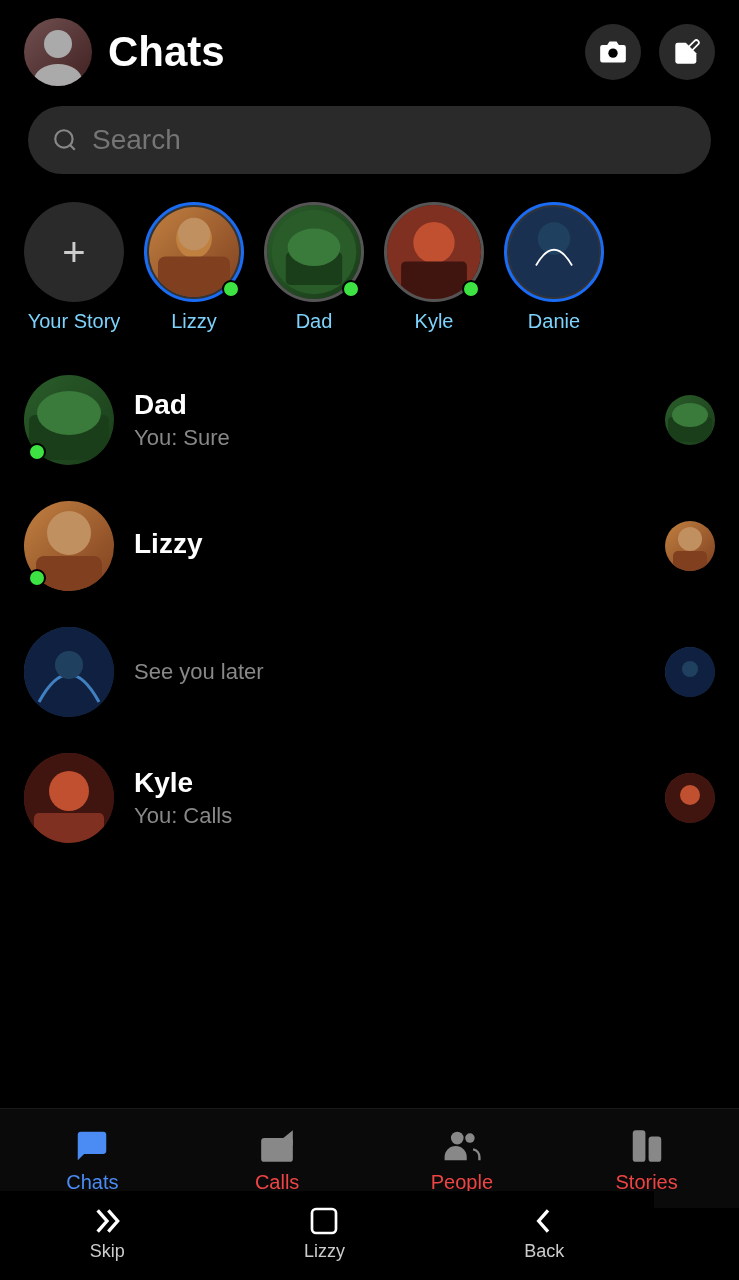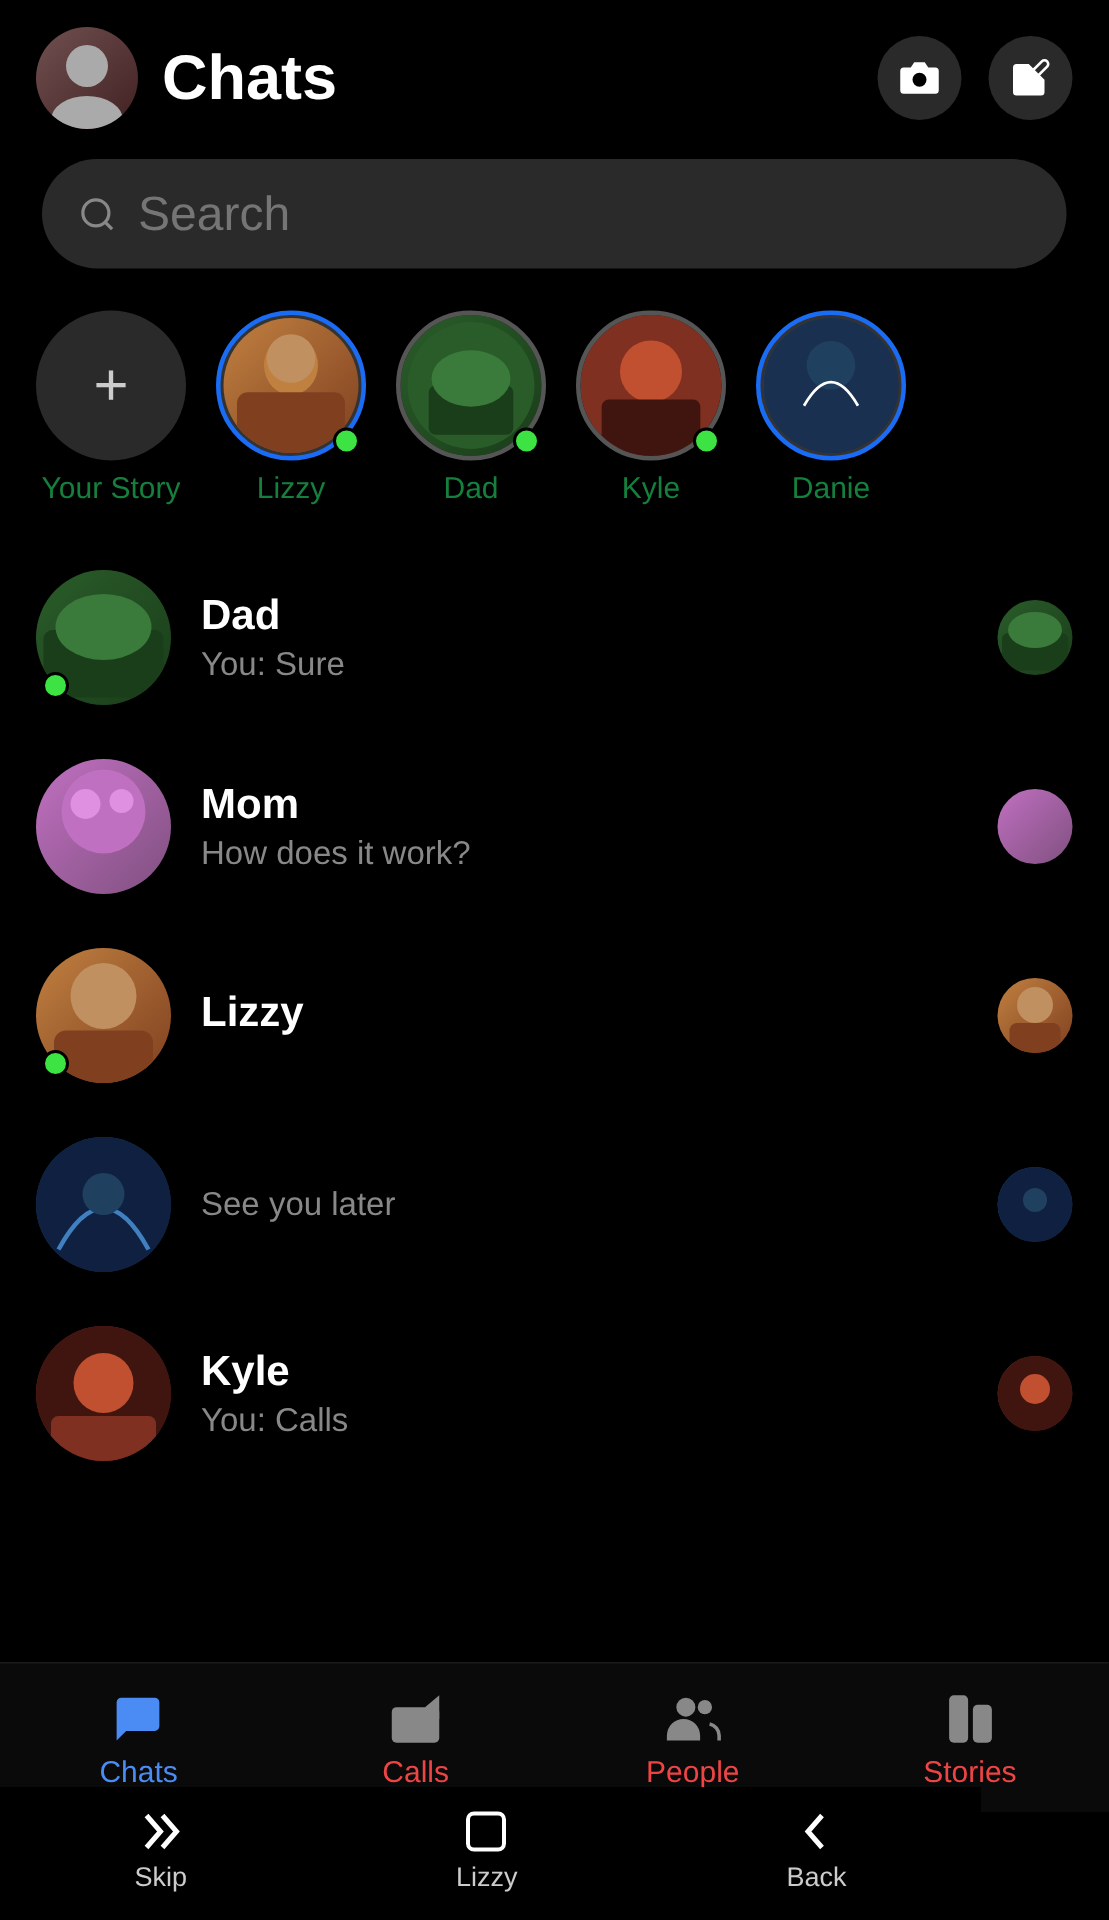--- a/index.html
+++ b/index.html
@@ -55,21 +55,21 @@
       align-items: center;
       padding: 18px 24px;
       gap: 14px;
     }
     .search-bar svg { width: 26px; height: 26px; fill: #888; flex-shrink: 0; }
     .search-bar input {
       background: transparent;
       border: none;
       outline: none;
       color: #e5e5e5;
-      font-size: 32px;
+      font-size: 28px;
       width: 100%;
     }
 
     
     .stories-row {
       display: flex;
       gap: 20px;
       padding: 8px 24px 24px 24px;
       overflow-x: auto;
       scrollbar-width: none;
@@ -120,21 +120,21 @@
       width: 100px; height: 100px;
       border-radius: 50%;
       background: #2a2a2a;
       display: flex; align-items: center; justify-content: center;
       font-size: 40px;
       color: #ccc;
       cursor: pointer;
     }
     .story-label {
       font-size: 20px;
-      color: #15803d;
+      color: #7dd3fc;
       text-align: left;
       max-width: 100px;
       overflow: hidden;
       text-overflow: ellipsis;
       white-space: nowrap;
     }
 
     
     .chat-list { padding: 0 0 0 0; }
     .chat-item {
@@ -366,40 +366,20 @@
       <div class="chat-preview">You: Sure</div>
     </div>
     <div class="chat-thumb av-dad">
       <svg viewBox="0 0 50 50">
           <rect x="3" y="22" width="44" height="25" rx="4" fill="#1a3d1a"></rect>
           <ellipse cx="25" cy="20" rx="18" ry="12" fill="#3a7a3a"></ellipse>
         </svg>
     </div>
   </div>
 
-  <div class="chat-item">
-    <div class="chat-avatar-wrap">
-      <div class="chat-avatar av-mom">
-        <svg viewBox="0 0 90 90">
-            <circle cx="45" cy="35" r="28" fill="#c070c0"></circle>
-            <circle cx="33" cy="30" r="10" fill="#e090e0"></circle>
-            <circle cx="57" cy="28" r="8" fill="#e090e0"></circle>
-          </svg>
-      </div>
-    </div>
-    <div class="chat-info">
-      <div class="chat-name">Mom</div>
-      <div class="chat-preview">How does it work?</div>
-    </div>
-    <div class="chat-thumb av-mom">
-      <svg viewBox="0 0 50 50">
-          <circle cx="25" cy="20" rx="16" ry="16" fill="#c070c0"></circle>
-        </svg>
-    </div>
-  </div>
 
   <div class="chat-item">
     <div class="chat-avatar-wrap">
       <div class="chat-avatar av-lizzy">
         <svg viewBox="0 0 90 90">
             <circle cx="45" cy="32" r="22" fill="#c09060"></circle>
             <rect x="12" y="55" width="66" height="45" rx="8" fill="#804020"></rect>
           </svg>
       </div>
       <div class="chat-online-dot"></div>

